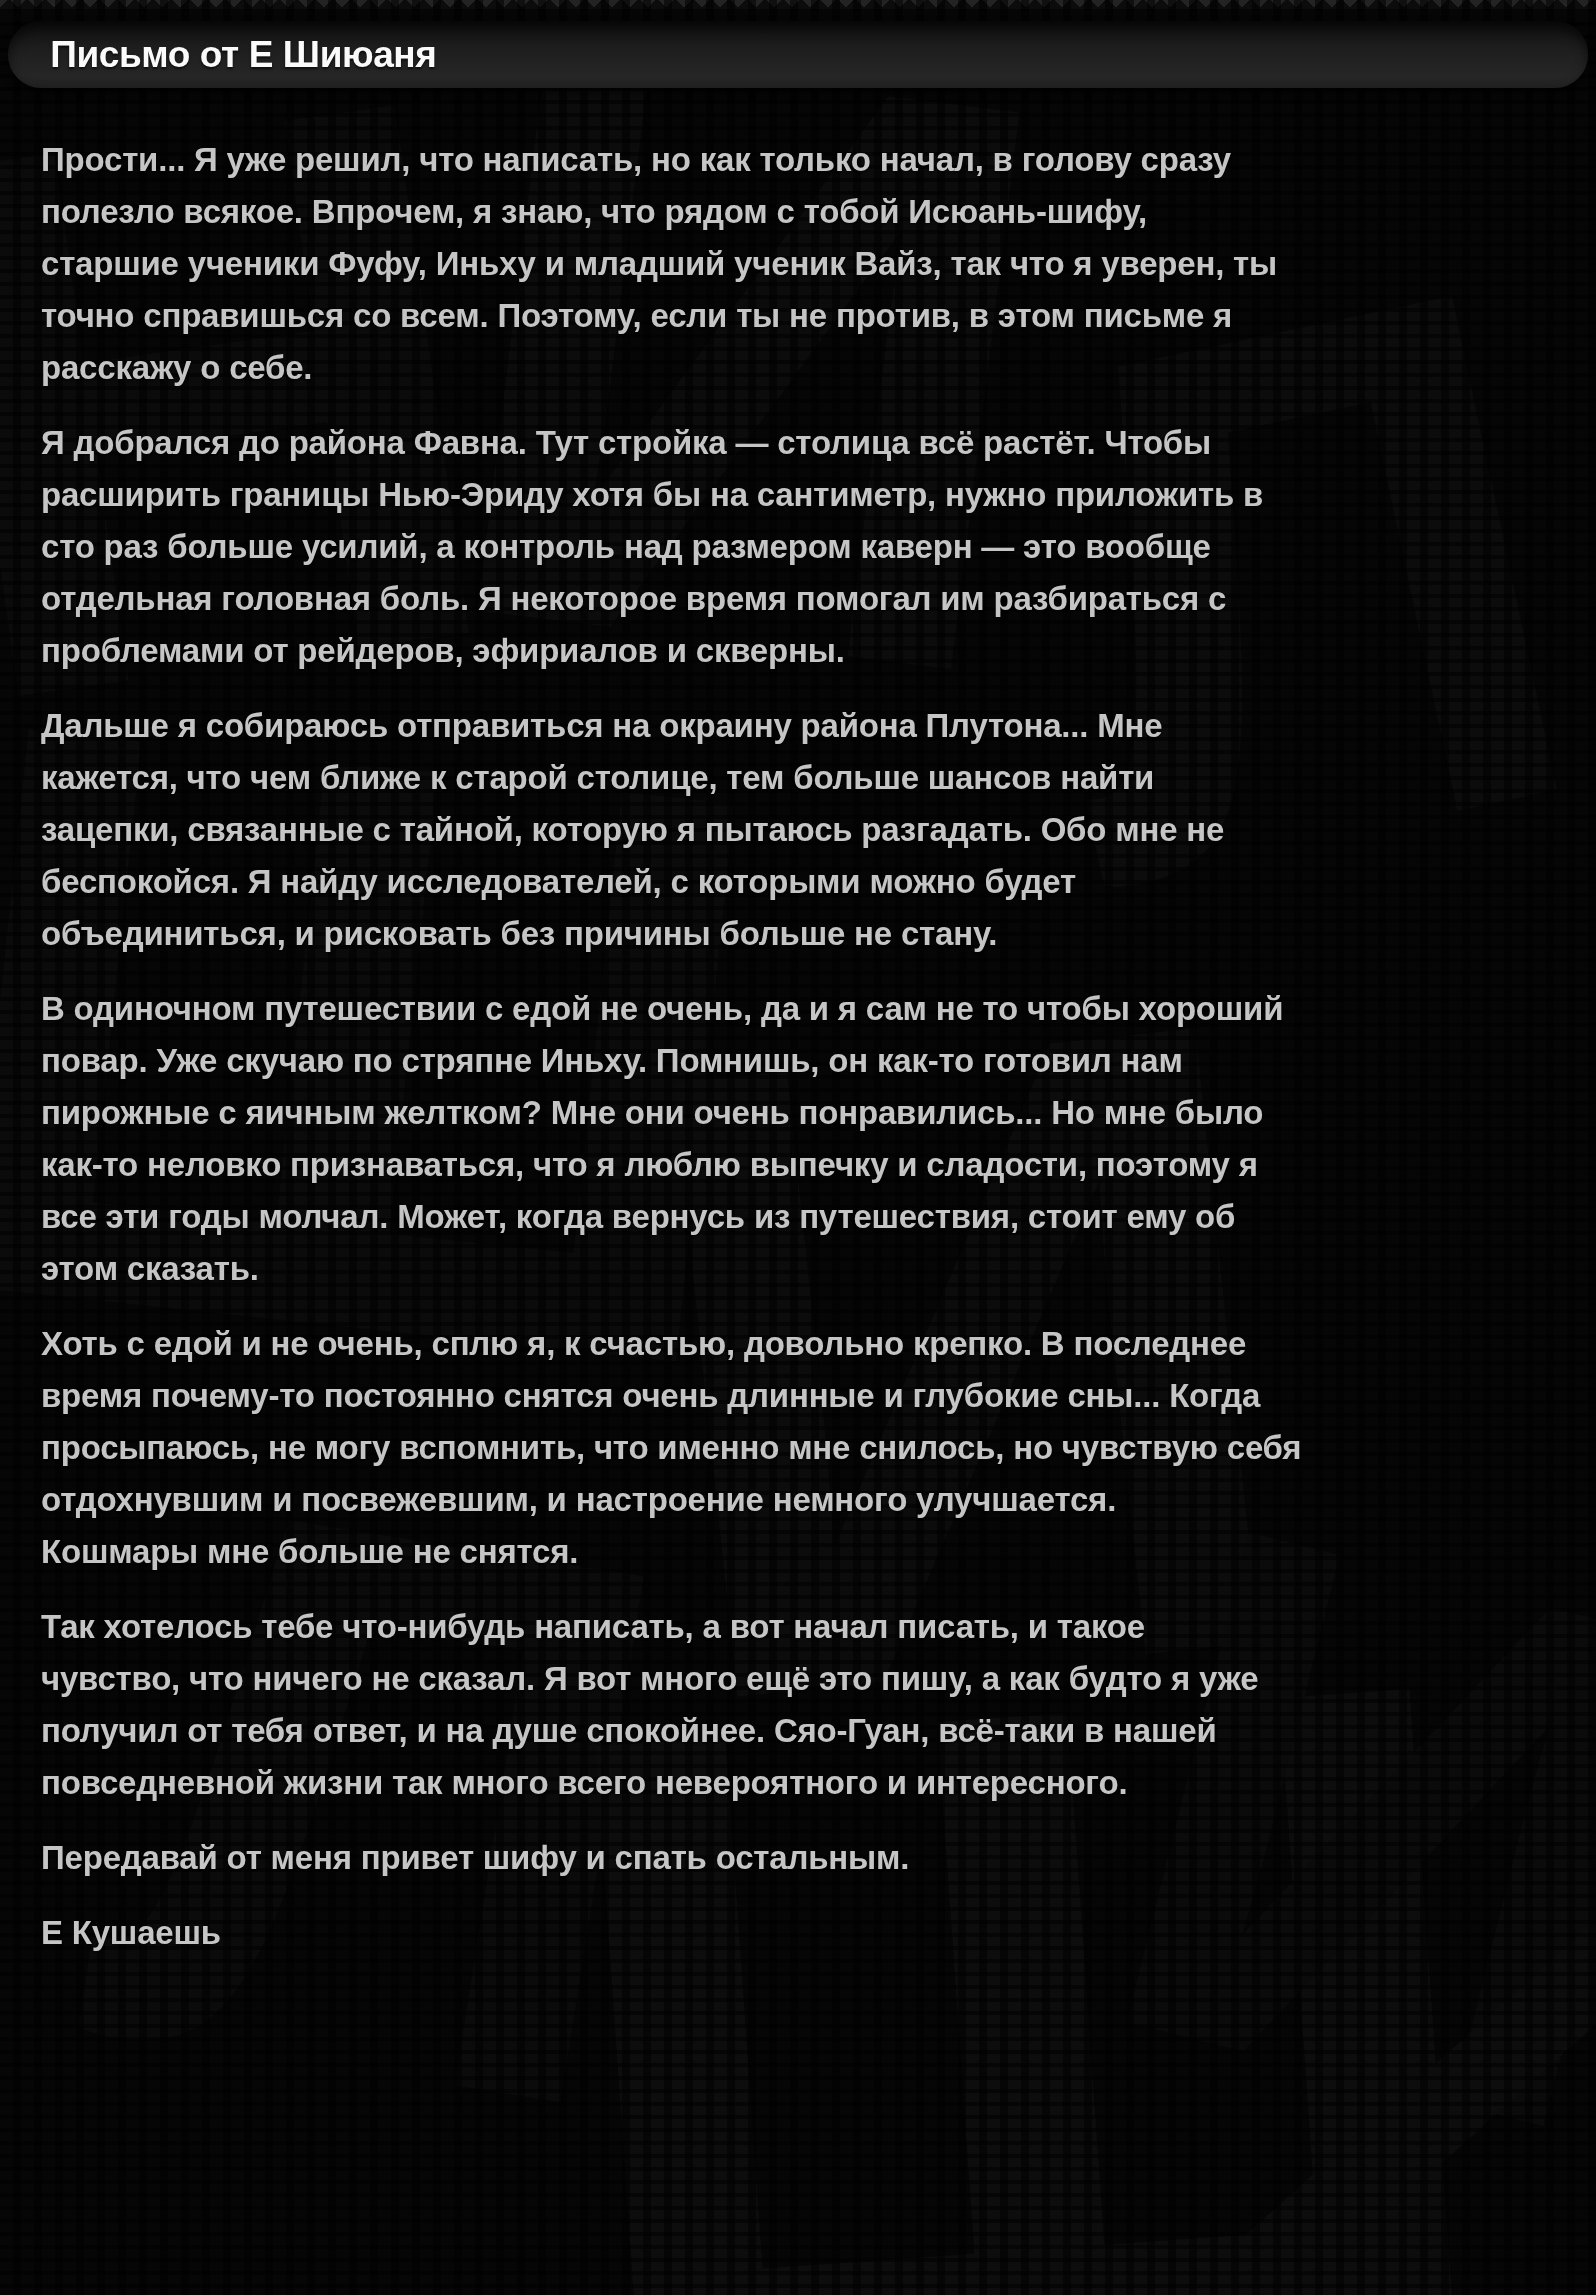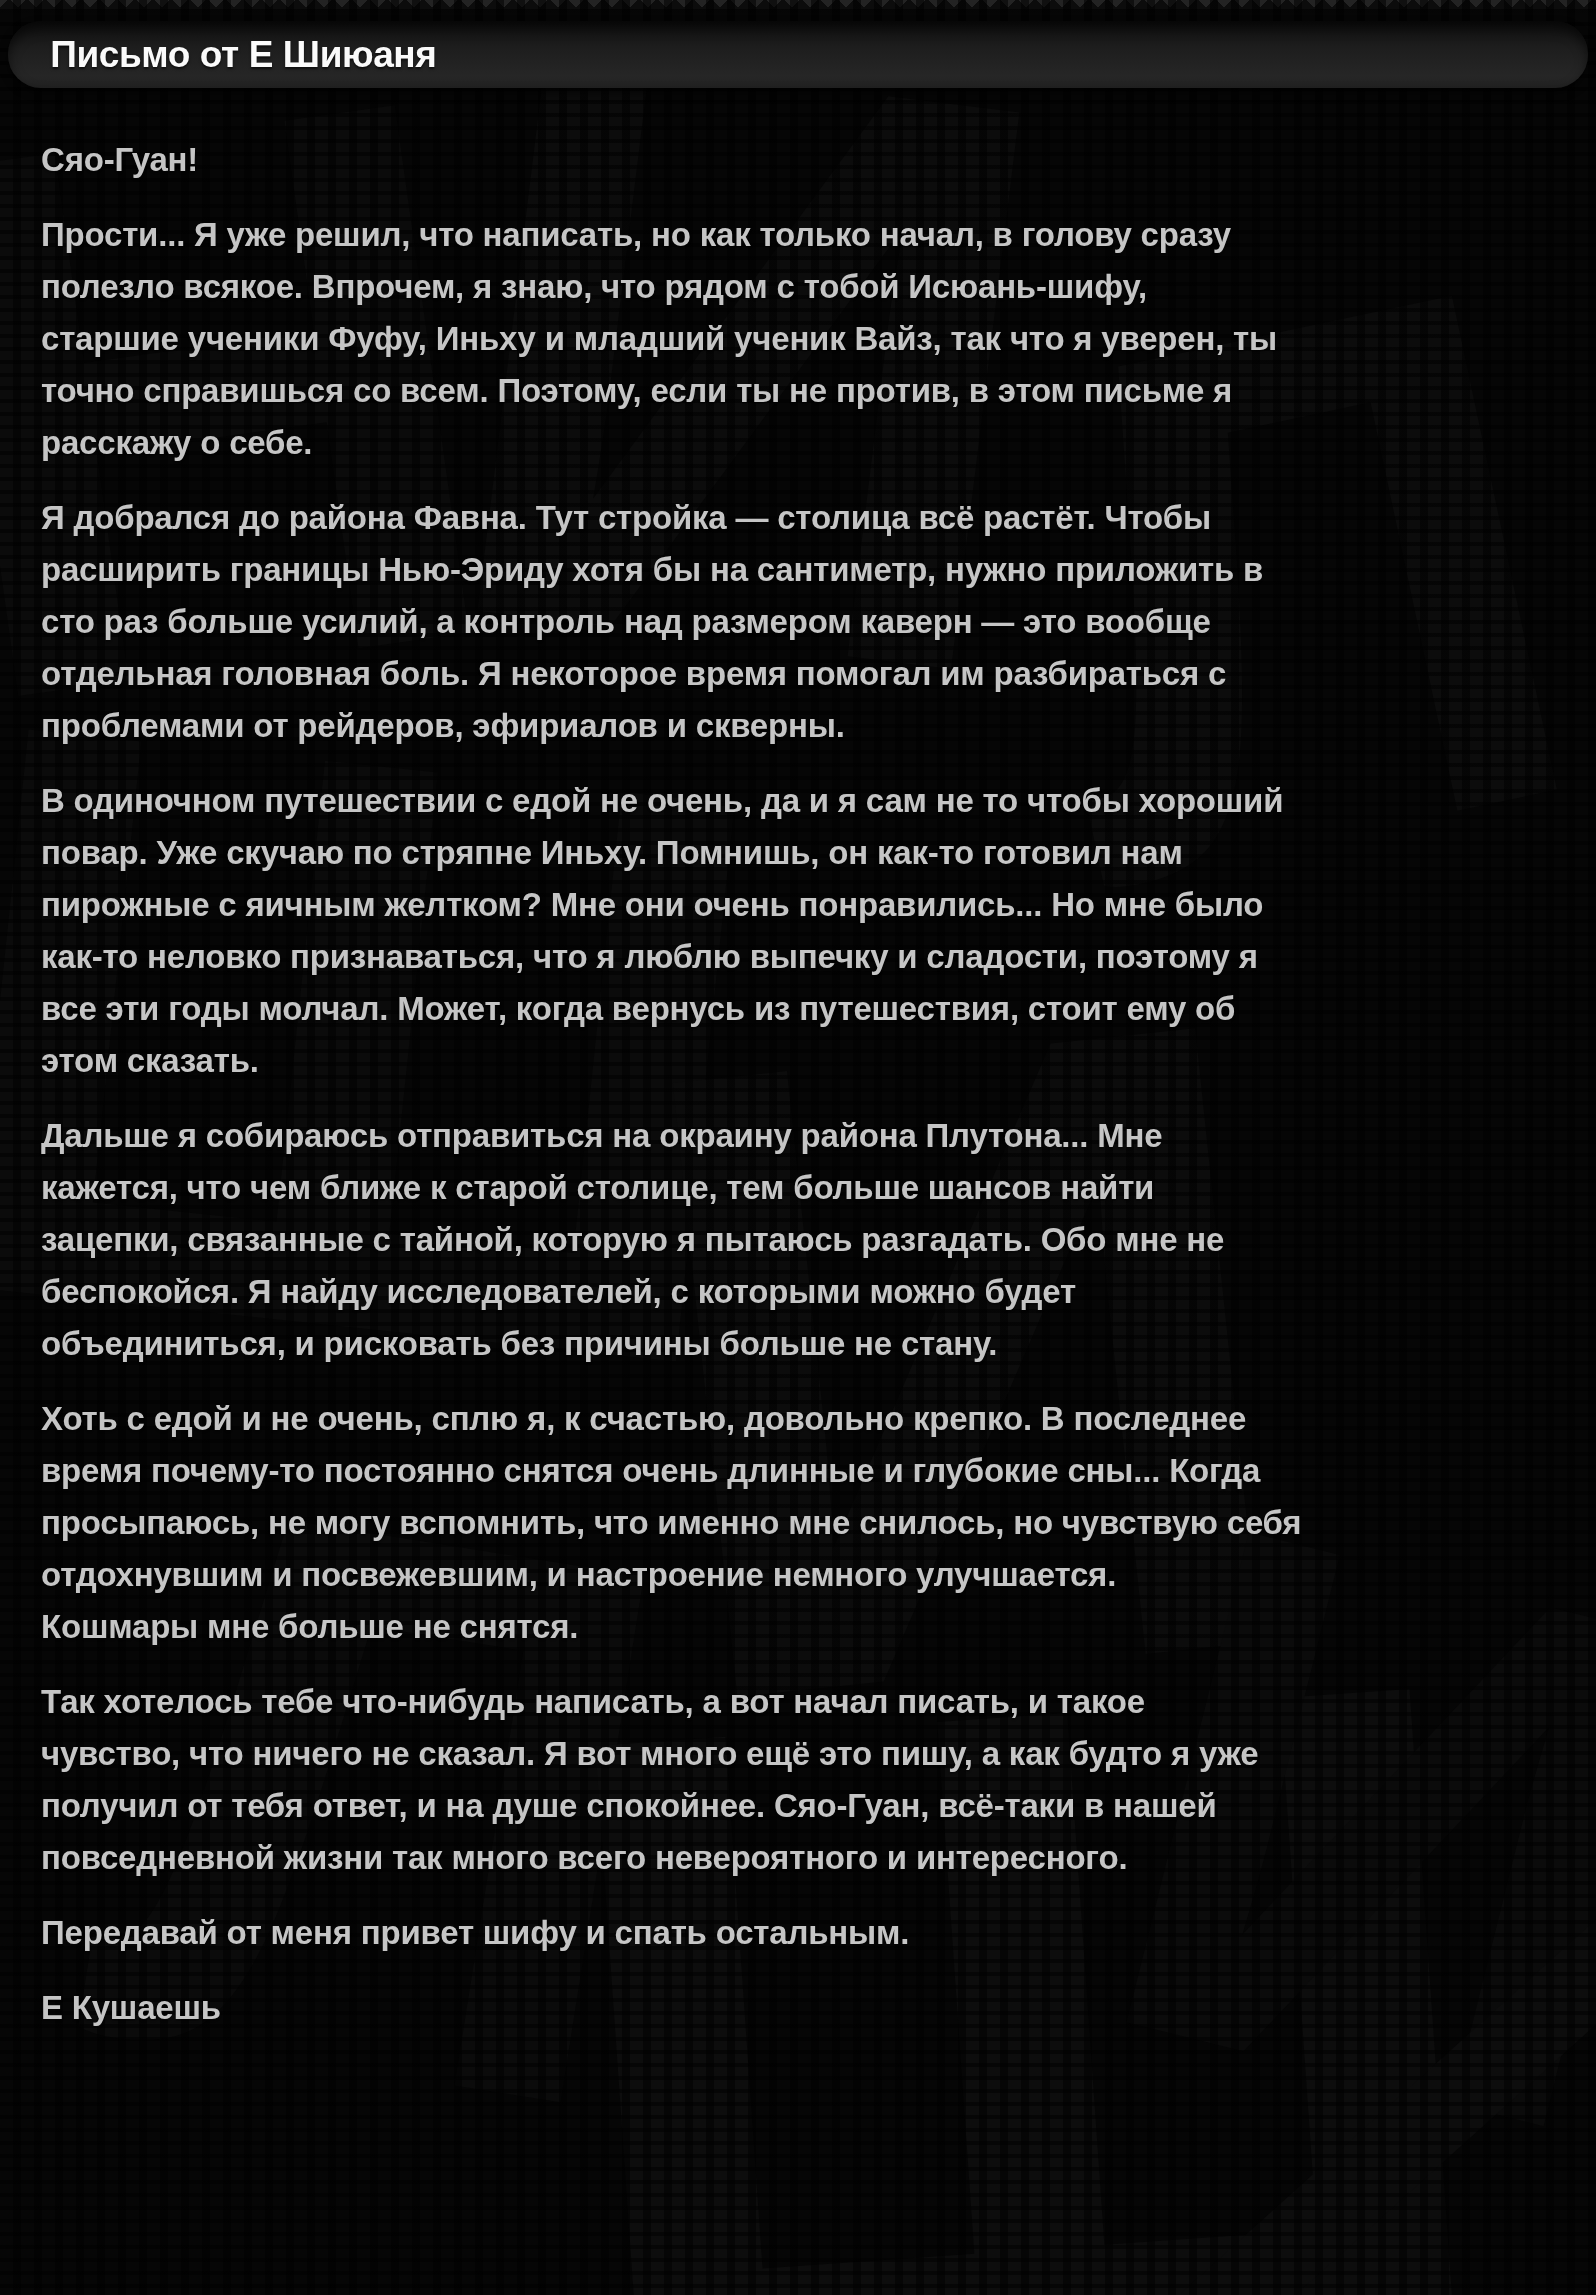--- a/index.html
+++ b/index.html
@@ -95,42 +95,41 @@
     <span class="wm wm8">И</span>
     <div class="diag"></div>
     <div class="dashes"></div>
   </div>
 
   <header class="titlebar">
     <h1 class="title">Письмо от Е Шиюаня</h1>
   </header>
 
   <main class="body">
-    <p class="para">Сяо-Гуан!</p>
     <p class="para">Прости... Я уже решил, что написать, но как только начал, в голову сразу
 полезло всякое. Впрочем, я знаю, что рядом с тобой Исюань-шифу,
 старшие ученики Фуфу, Иньху и младший ученик Вайз, так что я уверен, ты
 точно справишься со всем. Поэтому, если ты не против, в этом письме я
 расскажу о себе.</p>
     <p class="para">Я добрался до района Фавна. Тут стройка — столица всё растёт. Чтобы
 расширить границы Нью-Эриду хотя бы на сантиметр, нужно приложить в
 сто раз больше усилий, а контроль над размером каверн — это вообще
 отдельная головная боль. Я некоторое время помогал им разбираться с
 проблемами от рейдеров, эфириалов и скверны.</p>
+    <p class="para">Дальше я собираюсь отправиться на окраину района Плутона... Мне
+кажется, что чем ближе к старой столице, тем больше шансов найти
+зацепки, связанные с тайной, которую я пытаюсь разгадать. Обо мне не
+беспокойся. Я найду исследователей, с которыми можно будет
+объединиться, и рисковать без причины больше не стану.</p>
     <p class="para">В одиночном путешествии с едой не очень, да и я сам не то чтобы хороший
 повар. Уже скучаю по стряпне Иньху. Помнишь, он как-то готовил нам
 пирожные с яичным желтком? Мне они очень понравились... Но мне было
 как-то неловко признаваться, что я люблю выпечку и сладости, поэтому я
 все эти годы молчал. Может, когда вернусь из путешествия, стоит ему об
 этом сказать.</p>
-    <p class="para">Дальше я собираюсь отправиться на окраину района Плутона... Мне
-кажется, что чем ближе к старой столице, тем больше шансов найти
-зацепки, связанные с тайной, которую я пытаюсь разгадать. Обо мне не
-беспокойся. Я найду исследователей, с которыми можно будет
-объединиться, и рисковать без причины больше не стану.</p>
     <p class="para">Хоть с едой и не очень, сплю я, к счастью, довольно крепко. В последнее
 время почему-то постоянно снятся очень длинные и глубокие сны... Когда
 просыпаюсь, не могу вспомнить, что именно мне снилось, но чувствую себя
 отдохнувшим и посвежевшим, и настроение немного улучшается.
 Кошмары мне больше не снятся.</p>
     <p class="para">Так хотелось тебе что-нибудь написать, а вот начал писать, и такое
 чувство, что ничего не сказал. Я вот много ещё это пишу, а как будто я уже
 получил от тебя ответ, и на душе спокойнее. Сяо-Гуан, всё-таки в нашей
 повседневной жизни так много всего невероятного и интересного.</p>
     <p class="para">Передавай от меня привет шифу и спать остальным.</p>

